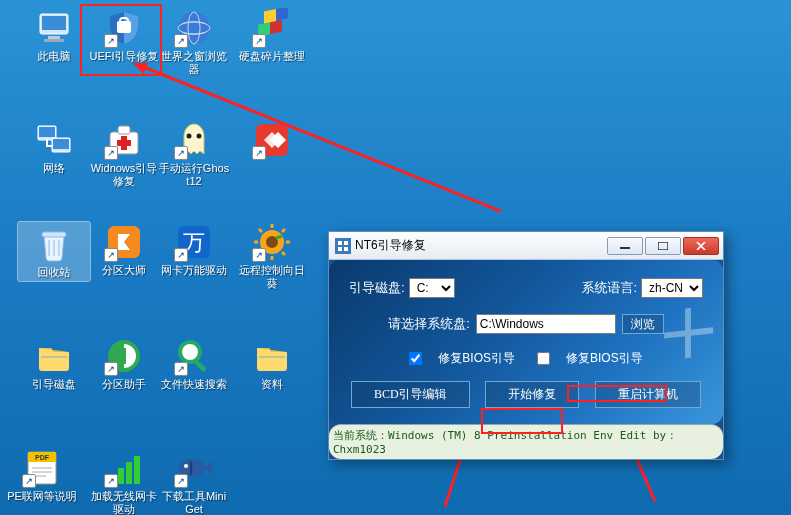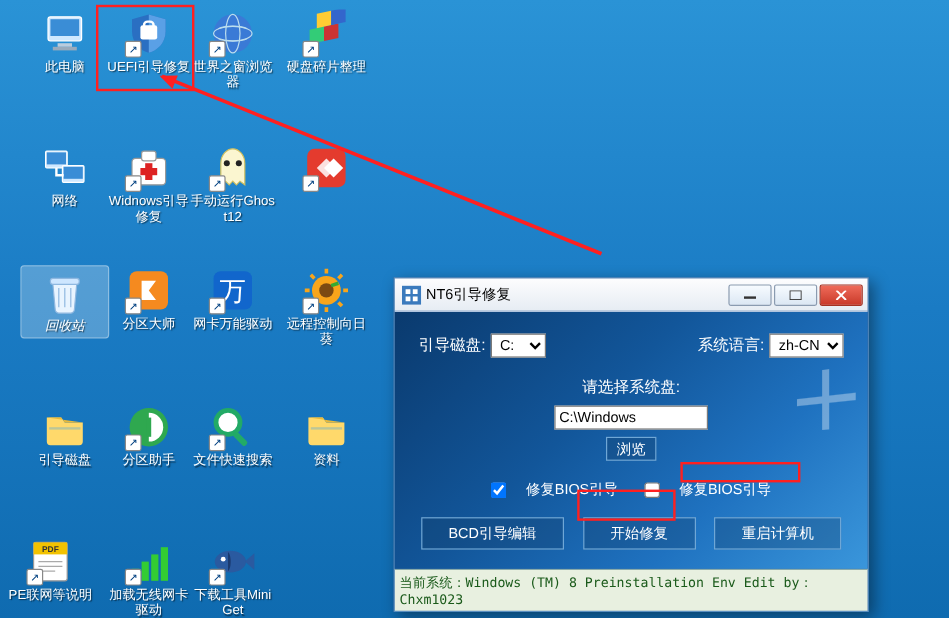--- a/index.html
+++ b/index.html
@@ -96,20 +96,21 @@
     display: flex; align-items: center; justify-content: center;
     color: #333; font-size: 10px;
     cursor: pointer;
   }
   .win-btn.close { background: linear-gradient(#ef6b5a,#c93a2a); color:#fff; border-color:#a43121; }
   .win-body {
     background: linear-gradient(135deg, #0a3a6e 0%, #12569a 40%, #1f72c0 70%, #3a96db 100%);
     padding: 18px 14px 10px 14px;
     color: #fff;
     position: relative;
+    border-radius: 11px;
   }
   .win-body::after {
     content:"";
     position:absolute; right:10px; top:48px; width:50px; height:50px;
     background:
       linear-gradient(#fff,#fff) 22px 0/6px 50px no-repeat,
       linear-gradient(#fff,#fff) 0 22px/50px 6px no-repeat;
     opacity: 0.35;
     transform: perspective(200px) rotateY(-12deg) skewY(-6deg);
     pointer-events:none;
@@ -124,32 +125,34 @@
     color: #000;
     padding: 0 3px;
   }
   .btn {
     border: 1px solid #6fa7d6;
     background: rgba(20,60,100,0.3);
     color: #fff;
     padding: 4px 22px;
     font-size: 12px;
     cursor: pointer;
+    font-family: Liberation Serif, serif;
   }
   .btn-row { display: flex; justify-content: space-around; margin-top: 6px; margin-bottom: 6px;}
   .checkbox-row { display:flex; justify-content:center; gap:22px; margin-bottom:14px; font-size:12px; }
   .checkbox-row label { display:flex; align-items:center; gap:16px; color:#fff; cursor:pointer;}
   input[type="checkbox"] { width:13px; height:13px; }
   .status {
     background: #e8f0e0;
     color: #1a5a1a;
     font-size: 11px;
     padding: 3px 4px;
     border-top: 1px solid #8aa;
     font-family: SimSun, monospace;
+    border-radius: 12px;
   }
   .browse-btn {
     border: 1px solid #6fa7d6; background: rgba(20,60,100,0.3);
     color:#fff; padding: 1px 8px; font-size:12px; cursor:pointer; height:20px;
   }
 </style>
 </head>
 <body>
 
 <div class="desktop" id="desktop">
@@ -239,21 +242,21 @@
     <div class="icon-cell" style="left: 236px; top: 120px;">
       <div class="icon-img">
         <svg width="40" height="40" viewBox="0 0 40 40">
           <rect x="4" y="4" width="32" height="32" rx="6" fill="#e43b2e"></rect>
           <path d="M12 20l8-8 8 8-8 8z" fill="#fff" opacity=".85"></path>
           <path d="M18 20l8-8 8 8-8 8z" fill="#fff"></path>
         </svg>
         <div class="shortcut-arrow">↗</div>
       </div>
     </div>
-    <div class="icon-cell selected" style="left: 18px; top: 222px; font-style: italic;">
+    <div class="icon-cell selected" style="left: 18px; top: 222px;">
       <div class="icon-img">
         <svg width="40" height="40" viewBox="0 0 40 40">
           <path d="M10 12h20l-2 22c0 2-2 3-3 3H15c-1 0-3-1-3-3z" fill="#e8f4ff" stroke="#8fb8e0"></path>
           <rect x="8" y="8" width="24" height="5" rx="2" fill="#cde6ff" stroke="#8fb8e0"></rect>
           <path d="M15 16v16M20 16v16M25 16v16" stroke="#8fb8e0"></path>
         </svg>
       </div>
       <div class="icon-label">回收站</div>
     </div>
     <div class="icon-cell" style="left: 88px; top: 222px;">
@@ -409,23 +412,23 @@
     <div class="row" style="justify-content:space-between; padding:0 6px;">
       <div style="display:flex;align-items:center;gap:4px;">
         <label class="static">引导磁盘:</label>
         <select id="bootdisk" style="width:46px;"><option>C:</option></select>
       </div>
       <div style="display:flex;align-items:center;gap:4px;">
         <label class="static">系统语言:</label>
         <select id="syslang" style="width:62px;"><option>zh-CN</option></select>
       </div>
     </div>
-    <div class="row" style="justify-content:center;flex-direction:column;">
+    <div class="row" style="justify-content:center;">
       <label class="static">请选择系统盘:</label>
-      <input type="text" id="syspath" style="width: 128px;" value="C:\Windows">
+      <input type="text" id="syspath" style="width: 140px;" value="C:\Windows">
       <button class="browse-btn">浏览</button>
     </div>
     <div class="checkbox-row">
       <label>
         <input type="checkbox" id="cbBios" checked="" style="">
         <span>修复BIOS引导</span>
       </label>
       <label>
         <input type="checkbox" id="cbUefi" style="">
         <span>修复BIOS引导</span>

